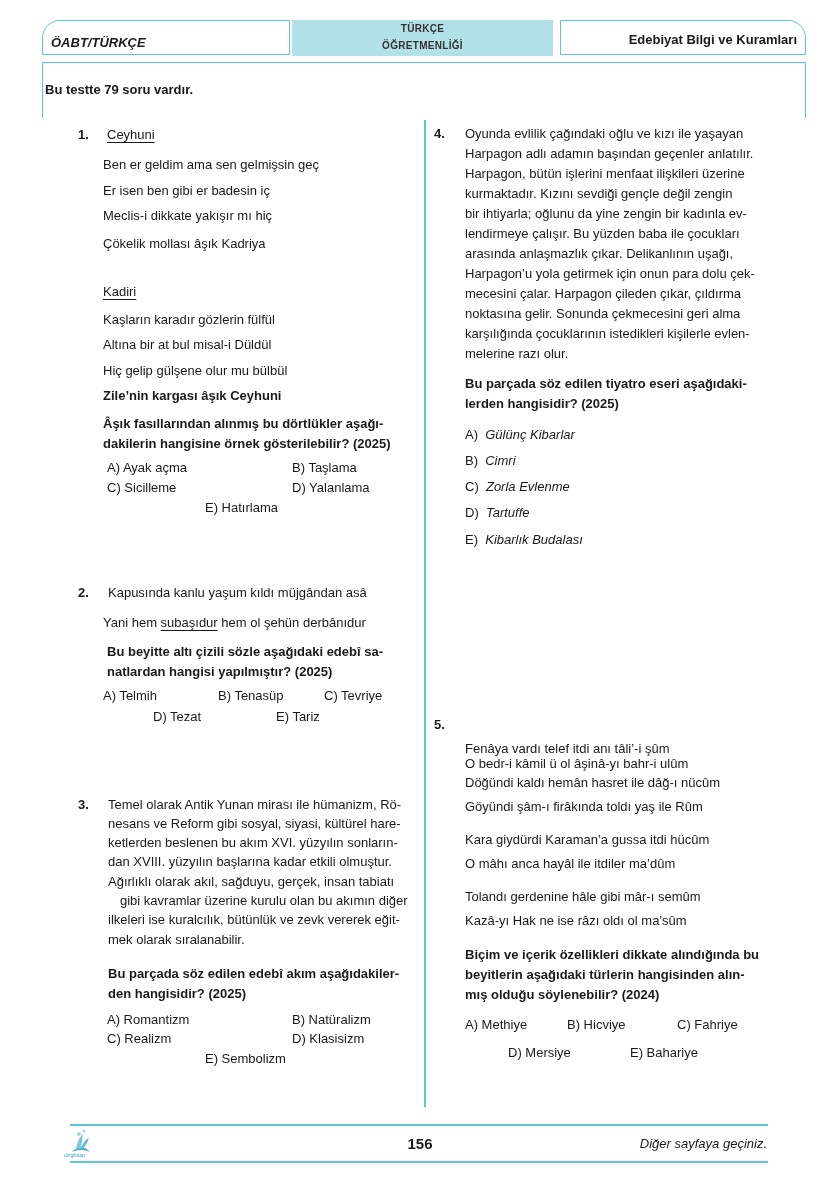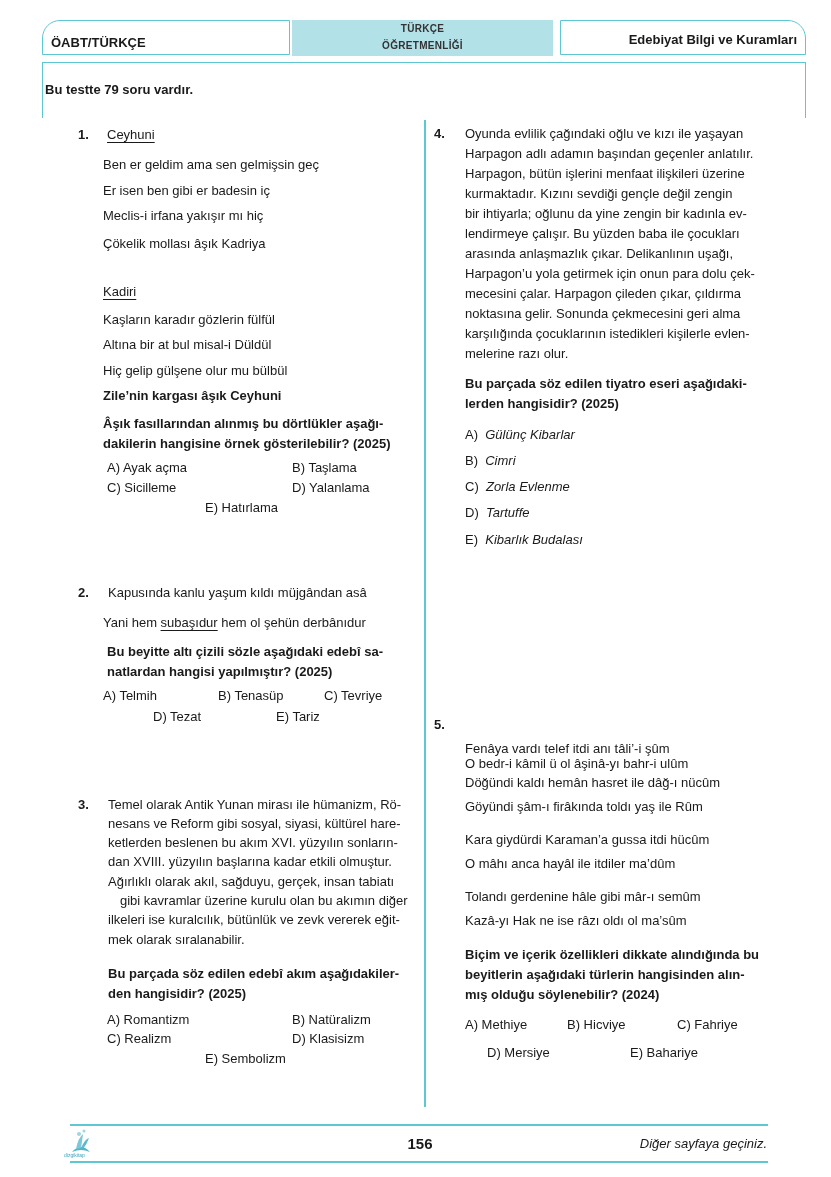--- a/index.html
+++ b/index.html
@@ -4,21 +4,21 @@
 <style>
   html, body { margin:0; padding:0; background:#ffffff; }
   body { width:831px; height:1177px; position:relative; overflow:hidden;
          font-family:"Liberation Sans", sans-serif; color:#1a1a1a; }
 
   
   .hdr-box { position:absolute; top:20px; height:35px; border:1.5px solid #5ec8d2; background:#fff; box-sizing:border-box; }
   .hdr-left { left:42px; width:248px; border-top-left-radius:18px; }
   .hdr-mid { left:292px; width:261px; background:#b3e1e8; border:none; top:20px; height:36px; }
   .hdr-right { left:560px; width:246px; border-top-right-radius:18px; }
-  .hdr-left span { position:absolute; left:8px; top:14px; font-weight:bold; font-size:13px; }
+  .hdr-left span { position:absolute; left:8px; top:14px; font-weight:bold; font-size:13px;font-style:italic; }
   .hdr-right span { position:absolute; right:8px; top:11px; font-weight:bold; font-size:13px; }
   .hdr-mid .l1, .hdr-mid .l2 { position:absolute; width:100%; text-align:center; font-weight:bold; font-size:10px; color:#333; letter-spacing:0.3px; }
   .hdr-mid .l1 { top:3px; }
   .hdr-mid .l2 { top:20px; }
 
   .info-box { position:absolute; left:42px; top:62px; width:764px; height:56px; border:1.5px solid #5ec8d2; border-bottom:none; box-sizing:border-box; }
   .info-box span { position:absolute; left:2px; top:19px; font-size:13px; font-weight:bold; }
 
   .divider { position:absolute; left:424px; top:120px; width:2px; height:987px; background:#5ec8d2; }
 
@@ -55,21 +55,21 @@
   <span>Bu testte 79 soru vardır.</span>
 </div>
 
 <div class="divider"></div>
 
 <div>
   <div class="qnum" style="left:78px;top:127px;">1.</div>
   <div class="txt u" style="left:107px;top:125px;">Ceyhuni</div>
   <div class="txt" style="left:103px;top:155px;">Ben er geldim ama sen gelmişsin geç</div>
   <div class="txt" style="left:103px;top:181px;">Er isen ben gibi er badesin iç</div>
-  <div class="txt" style="left:103px;top:206px;">Meclis-i irfana yakışır mı hiç</div>
+  <div class="txt" style="left:103px;top:206px;">Meclis-i dikkate yakışır mı hiç</div>
   <div class="txt" style="left:103px;top:234px;">Çökelik mollası âşık Kadriya</div>
   <div class="txt u" style="left:103px;top:282px;">Kadiri</div>
   <div class="txt" style="left:103px;top:310px;">Kaşların karadır gözlerin fülfül</div>
   <div class="txt" style="left:103px;top:335px;">Altına bir at bul misal-i Düldül</div>
   <div class="txt" style="left:103px;top:361px;">Hiç gelip gülşene olur mu bülbül</div>
   <div class="txt" style="left:103px;top:386px;font-weight:bold;">Zile’nin kargası âşık Ceyhuni</div>
   <div class="txt bold" style="left:103px;top:414px;">Âşık fasıllarından alınmış bu dörtlükler aşağı-</div>
   <div class="txt bold" style="left:103px;top:434px;">dakilerin hangisine örnek gösterilebilir? (2025)</div>
   <div class="txt" style="left:107px;top:458px;">A) Ayak açma</div>
   <div class="txt" style="left:292px;top:458px;">B) Taşlama</div>
@@ -155,21 +155,21 @@
   <div class="txt" style="left:465px;top:830px;">Kara giydürdi Karaman’a gussa itdi hücûm</div>
   <div class="txt" style="left:465px;top:854px;">O mâhı anca hayâl ile itdiler ma’dûm</div>
   <div class="txt" style="left:465px;top:887px;">Tolandı gerdenine hâle gibi mâr-ı semûm</div>
   <div class="txt" style="left:465px;top:911px;">Kazâ-yı Hak ne ise râzı oldı ol ma’sûm</div>
   <div class="txt bold just" style="left:465px;top:945px;width:308px;">Biçim ve içerik özellikleri dikkate alındığında bu</div>
   <div class="txt bold just" style="left:465px;top:965px;width:308px;">beyitlerin aşağıdaki türlerin hangisinden alın-</div>
   <div class="txt bold" style="left:465px;top:985px;">mış olduğu söylenebilir? (2024)</div>
   <div class="txt" style="left:465px;top:1015px;">A) Methiye</div>
   <div class="txt" style="left:567px;top:1015px;">B) Hicviye</div>
   <div class="txt" style="left:677px;top:1015px;">C) Fahriye</div>
-  <div class="txt" style="left:487px;top:1043px;">D) Mersiye</div>
+  <div class="txt" style="left:508px;top:1043px;">D) Mersiye</div>
   <div class="txt" style="left:630px;top:1043px;">E) Bahariye</div>
 </div>
 
 <div class="ft-line" style="top:1124px;"></div>
 <div class="ft-line" style="top:1161px;"></div>
 <svg class="logo" viewBox="0 0 30 32">
   <path d="M6 24 Q15 14 24 24 Q15 20 6 24Z" fill="#4fb3c9"></path>
   <path d="M10 21 Q12 10 17 6 Q16 14 15 20Z" fill="#7cc7d8"></path>
   <path d="M15 20 Q19 11 23 10 Q21 16 17 21Z" fill="#5fb8cc"></path>
   <circle cx="13" cy="6" r="2" fill="#9fd6e2"></circle>

